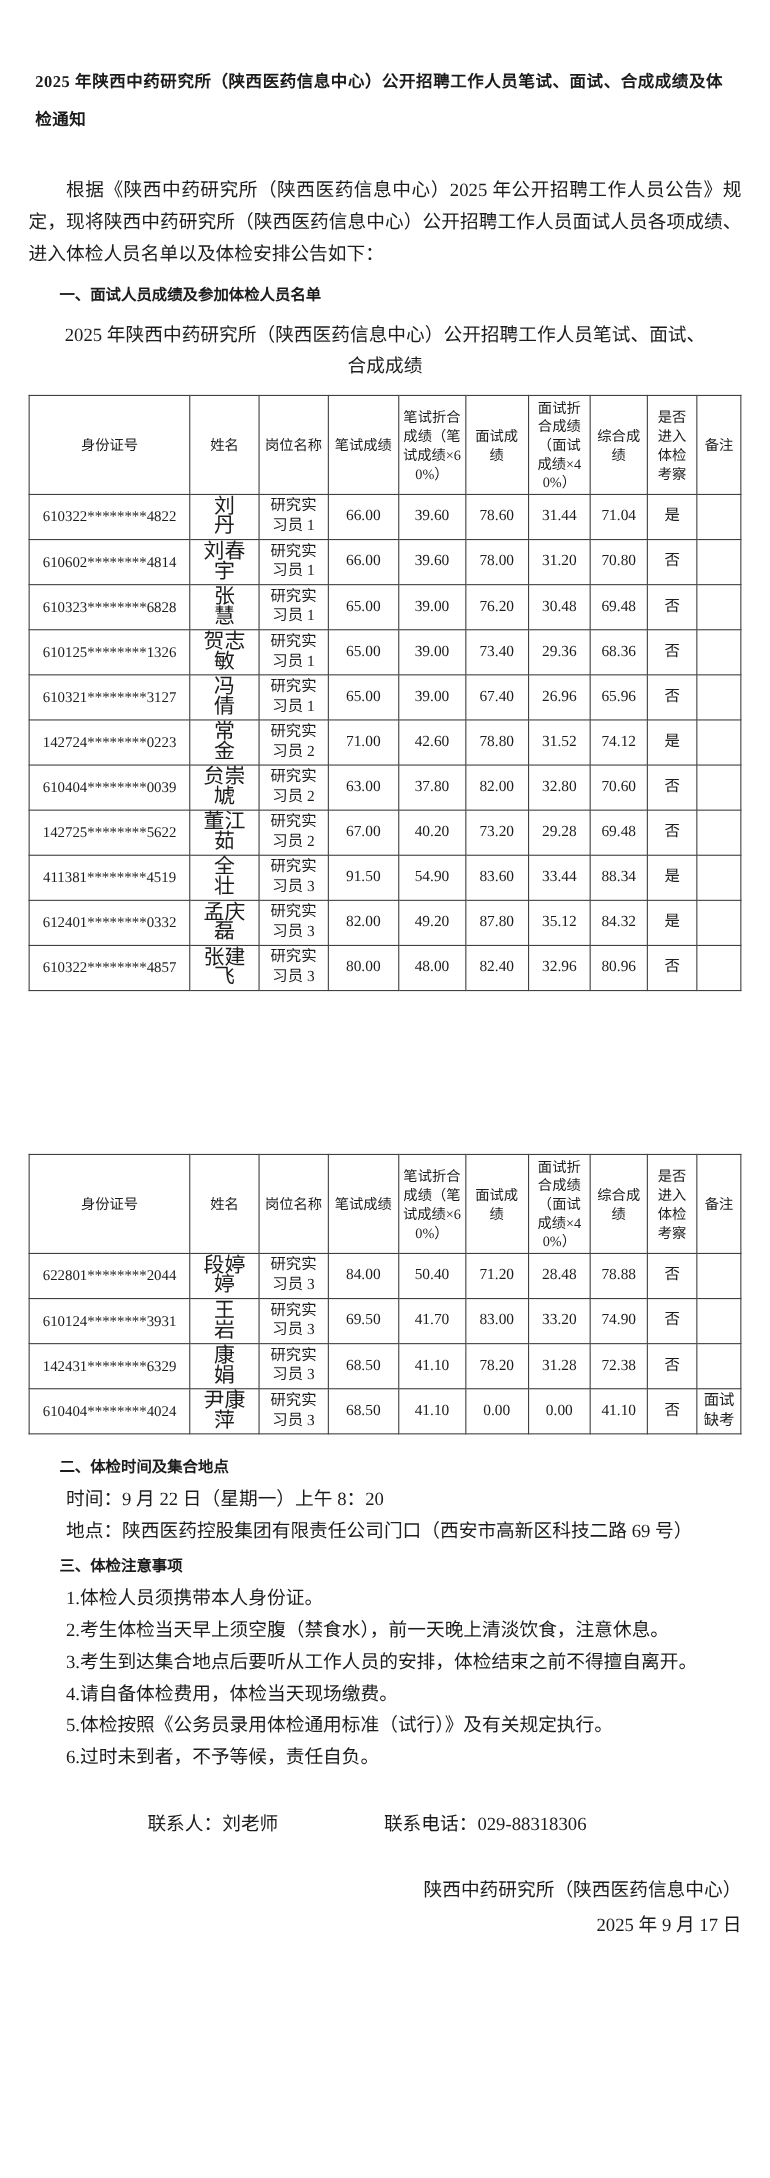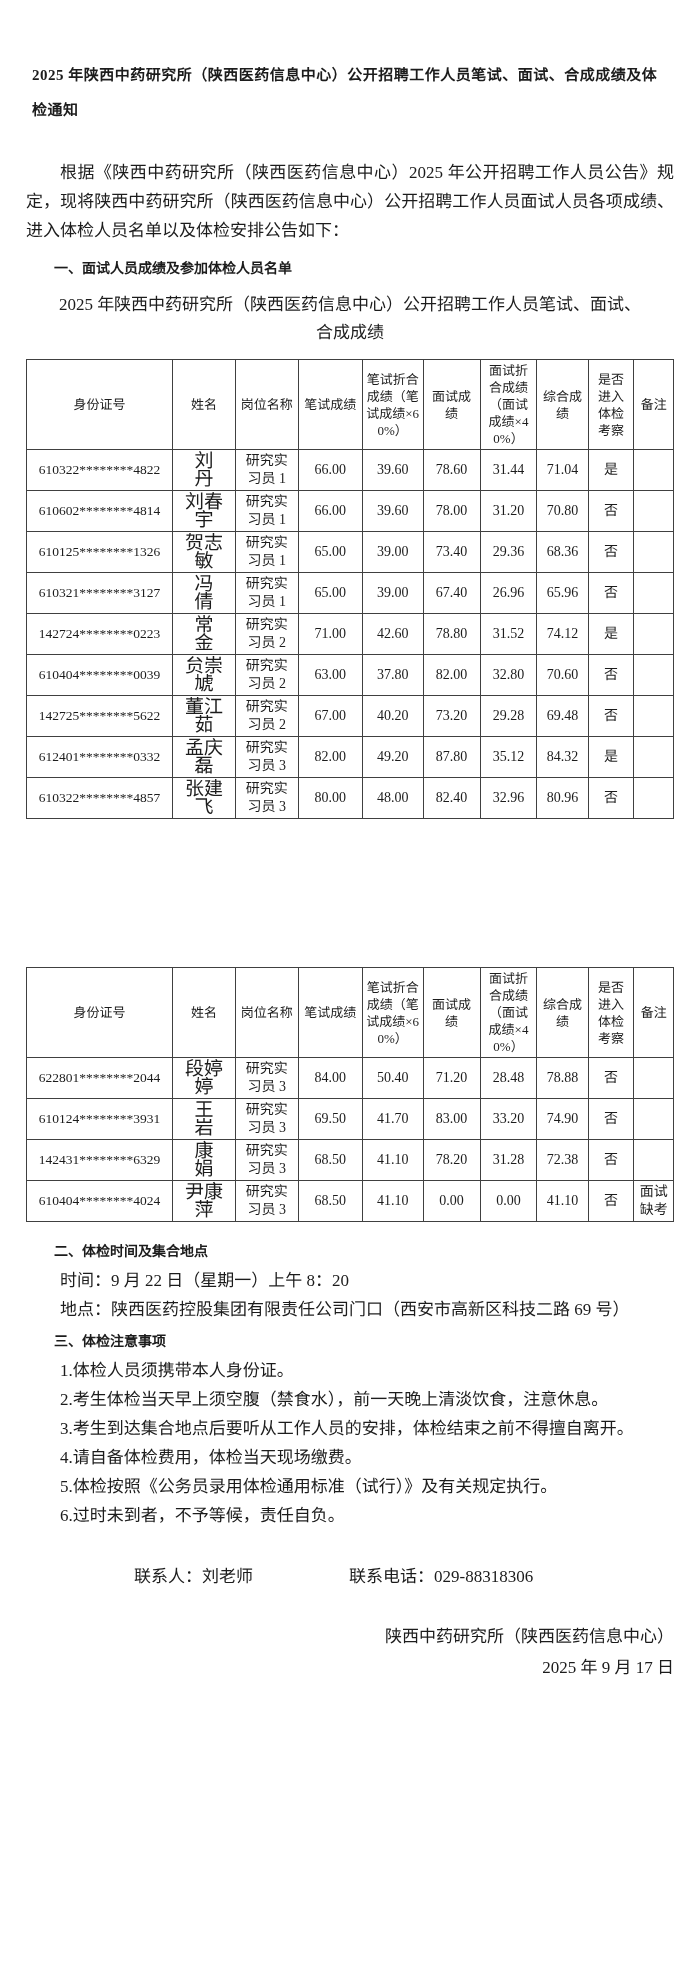--- a/index.html
+++ b/index.html
@@ -170,20 +170,32 @@
           <td class="col-2">研究实习员 1</td>
           <td class="col-3">66.00</td>
           <td class="col-4">39.60</td>
           <td class="col-5">78.00</td>
           <td class="col-6">31.20</td>
           <td class="col-7">70.80</td>
           <td class="col-8">否</td>
           <td class="col-9"></td>
         </tr>
         <tr>
+          <td class="col-0">610323********6828</td>
+          <td class="col-1">张　慧</td>
+          <td class="col-2">研究实习员 1</td>
+          <td class="col-3">65.00</td>
+          <td class="col-4">39.00</td>
+          <td class="col-5">76.20</td>
+          <td class="col-6">30.48</td>
+          <td class="col-7">69.48</td>
+          <td class="col-8">否</td>
+          <td class="col-9"></td>
+        </tr>
+        <tr>
           <td class="col-0">610125********1326</td>
           <td class="col-1">贺志敏</td>
           <td class="col-2">研究实习员 1</td>
           <td class="col-3">65.00</td>
           <td class="col-4">39.00</td>
           <td class="col-5">73.40</td>
           <td class="col-6">29.36</td>
           <td class="col-7">68.36</td>
           <td class="col-8">否</td>
           <td class="col-9"></td>
@@ -227,20 +239,32 @@
         <tr>
           <td class="col-0">142725********5622</td>
           <td class="col-1">董江茹</td>
           <td class="col-2">研究实习员 2</td>
           <td class="col-3">67.00</td>
           <td class="col-4">40.20</td>
           <td class="col-5">73.20</td>
           <td class="col-6">29.28</td>
           <td class="col-7">69.48</td>
           <td class="col-8">否</td>
+          <td class="col-9"></td>
+        </tr>
+        <tr>
+          <td class="col-0">411381********4519</td>
+          <td class="col-1">全　壮</td>
+          <td class="col-2">研究实习员 3</td>
+          <td class="col-3">91.50</td>
+          <td class="col-4">54.90</td>
+          <td class="col-5">83.60</td>
+          <td class="col-6">33.44</td>
+          <td class="col-7">88.34</td>
+          <td class="col-8">是</td>
           <td class="col-9"></td>
         </tr>
         <tr>
           <td class="col-0">612401********0332</td>
           <td class="col-1">孟庆磊</td>
           <td class="col-2">研究实习员 3</td>
           <td class="col-3">82.00</td>
           <td class="col-4">49.20</td>
           <td class="col-5">87.80</td>
           <td class="col-6">35.12</td>

